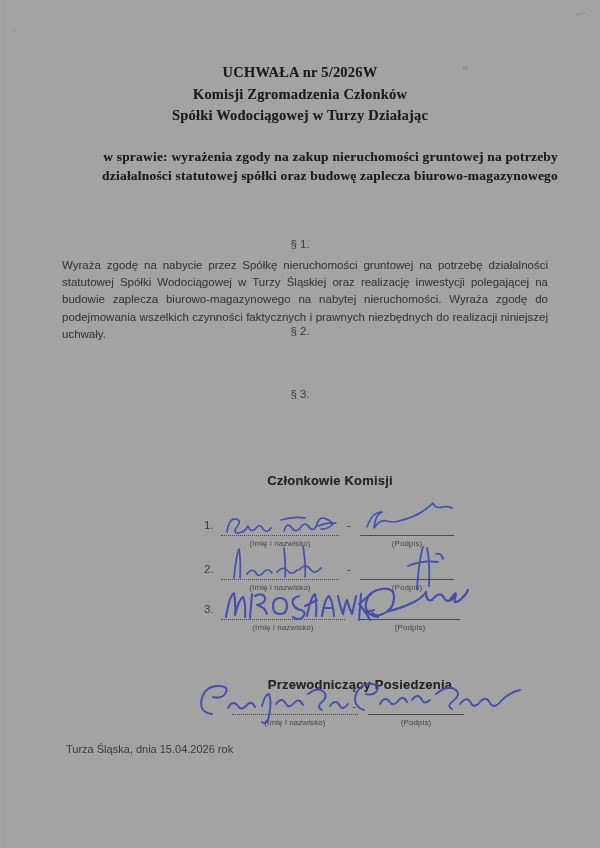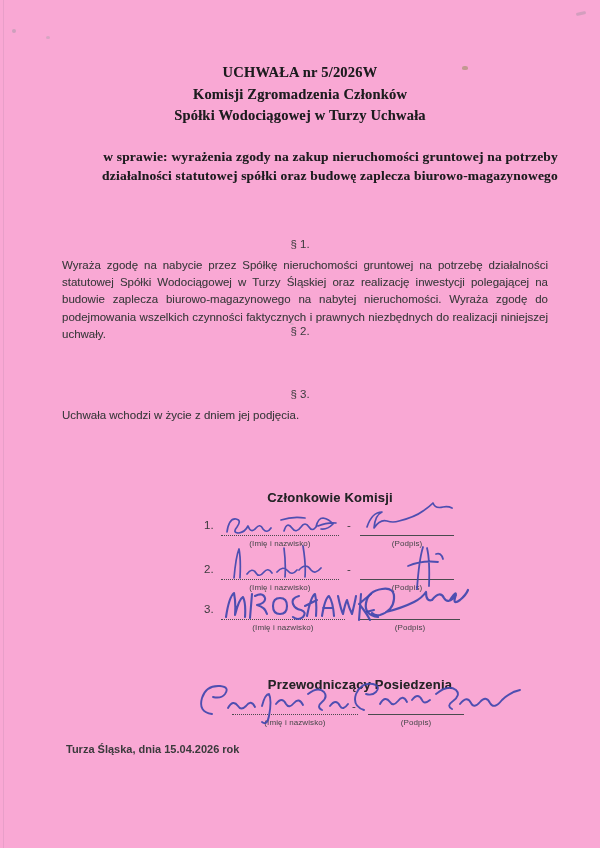--- a/index.html
+++ b/index.html
@@ -1,18 +1,18 @@
 <!DOCTYPE html>
 <html><head>
 <meta charset="utf-8">
 <style>
   html,body{margin:0;padding:0;background:#ffffff;}
   .page{
     position:relative;width:600px;height:848px;overflow:hidden;
-    background:#f9a8d4;
+    background:#a3a3a3;
     font-family:"Liberation Sans",sans-serif;color:#383838;
   }
   .page::before{ 
     content:"";position:absolute;left:3px;top:0;width:1px;height:100%;
     background:rgba(90,90,110,0.10);
   }
   .speck{position:absolute;border-radius:50%;pointer-events:none;}
   .hdr{
     position:absolute;left:0;width:600px;text-align:center;
     font-family:"Liberation Serif",serif;font-weight:bold;color:#1c1c1e;
@@ -40,53 +40,52 @@
     text-shadow:0 0 .4px rgba(20,20,30,.3);
   }
   .rownum{position:absolute;font-size:11.5px;color:#3a3a3c;}
   .nameline{position:absolute;height:17px;border-bottom:1.6px dotted #4a4a4e;}
   .signline{position:absolute;height:17px;border-bottom:1px solid #4a4a4e;}
   .linelabel{
     position:absolute;text-align:center;font-size:8px;color:#454548;
     letter-spacing:.1px;
   }
   .dash{position:absolute;font-size:11.5px;color:#3a3a3c;}
-  .footer-date{position:absolute;left:66px;top:743px;font-size:11px;color:#3a3a3c;font-weight:bold;}
+  .footer-date{position:absolute;left:66px;top:743px;font-size:11px;color:#3a3a3c;}
   .ink{
     position:absolute;left:0;top:0;width:600px;height:848px;
     pointer-events:none;
   }
   .ink path{fill:none;stroke-linecap:round;stroke-linejoin:round;opacity:.92;}
 </style>
 </head>
 <body>
 
 <div class="page">
 
   <div class="speck" style="left:12px;top:29px;width:4px;height:4px;background:rgba(150,150,160,.45);"></div>
   <div class="speck" style="left:46px;top:36px;width:4px;height:3px;background:rgba(160,160,168,.4);"></div>
   <div class="speck" style="left:462px;top:66px;width:6px;height:4px;background:rgba(150,140,90,.55);border-radius:40%;"></div>
   <div class="speck" style="left:576px;top:12px;width:10px;height:3px;background:rgba(140,140,150,.35);border-radius:2px;transform:rotate(-12deg);"></div>
   <div class="speck" style="left:290px;top:323px;width:4px;height:2px;background:rgba(150,150,158,.3);"></div>
 
   <div class="hdr" style="top:64px;">UCHWAŁA nr 5/2026W</div>
   <div class="hdr" style="top:86px;">Komisji Zgromadzenia Członków</div>
-  <div class="hdr" style="top:107px;">Spółki Wodociągowej w Turzy Uchwała</div>
+  <div class="hdr" style="top:107px;">Spółki Wodociągowej w Turzy Działając</div>
   <div class="subject" style="top:147px;">w sprawie: wyrażenia zgody na zakup nieruchomości gruntowej na potrzeby działalności statutowej spółki oraz budowę zaplecza biurowo-magazynowego</div>
 
 
   <div class="secmark" style="top:238px;">§ 1.</div>
   <div class="para" style="top:257px;">Wyraża zgodę na nabycie przez Spółkę nieruchomości gruntowej na potrzebę działalności statutowej Spółki Wodociągowej w Turzy Śląskiej oraz realizację inwestycji polegającej na budowie zaplecza biurowo-magazynowego na nabytej nieruchomości. Wyraża zgodę do podejmowania wszelkich czynności faktycznych i prawnych niezbędnych do realizacji niniejszej uchwały.</div>
 
   <div class="secmark" style="top:325px;">§ 2.</div>
 
   <div class="secmark" style="top:388px;">§ 3.</div>
-  <div class="para" style="top:407px;text-align:left;">Uchwała wchodzi w życie z dniem jej podjęcia.</div>
 
-  <div class="subhead" style="left:130px;top:490px;width:400px;">Członkowie Komisji</div>
+  <div class="subhead" style="left:130px;top:473px;width:400px;">Członkowie Komisji</div>
 
   <div>
     <div class="rownum" style="left:204px;top:519px;">1.</div>
     <div class="nameline" style="left:221px;top:518px;width:118px;"></div>
     <div class="linelabel" style="left:221px;top:539px;width:118px;">(Imię i nazwisko)</div>
     <div class="dash" style="left:347px;top:519px;">-</div>
     <div class="signline" style="left:360px;top:518px;width:94px;"></div>
     <div class="linelabel" style="left:360px;top:539px;width:94px;">(Podpis)</div>
   </div>
 

